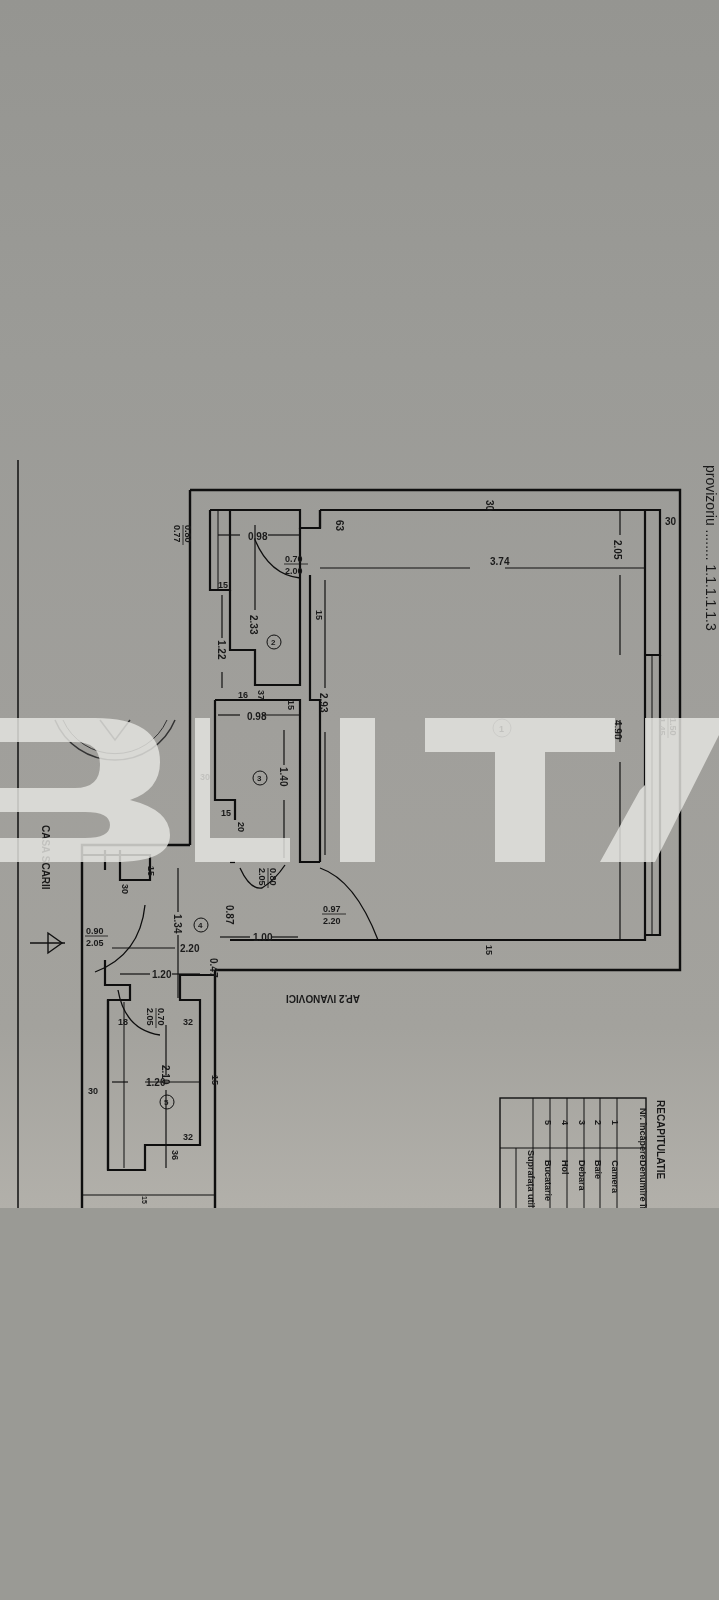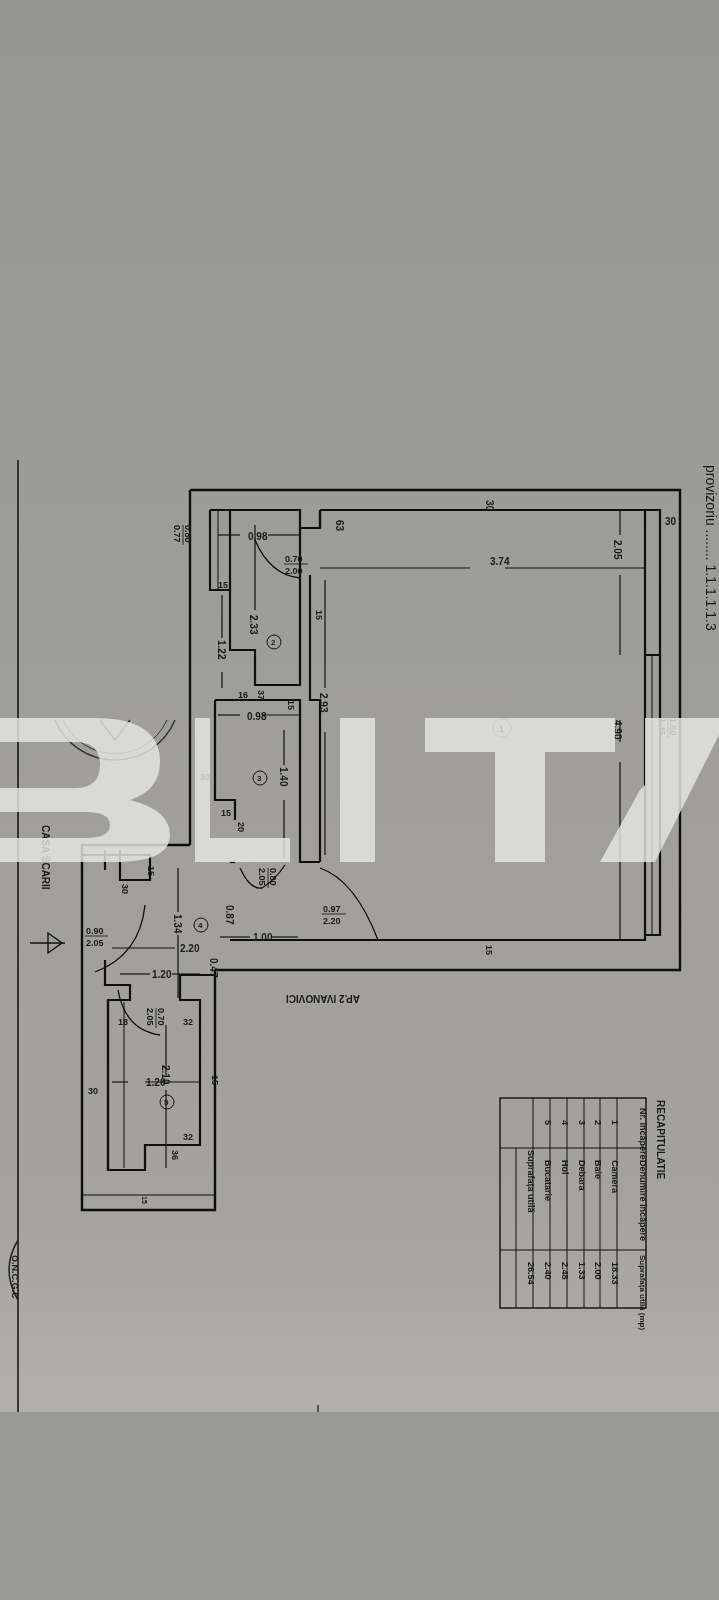--- a/index.html
+++ b/index.html
@@ -1,16 +1,16 @@
 <!DOCTYPE html>
 <html><head>
 <meta charset="utf-8">
 <style>
   html,body{margin:0;padding:0;background:#9a9a95;}
-  #stage{position:relative;width:719px;height:1412px;overflow:hidden;
+  #stage{position:relative;width:719px;height:1208px;overflow:hidden;
     background:linear-gradient(180deg,#959591 0%,#9b9b97 30%,#a09f9b 60%,#a3a29d 85%,#b2b0aa 100%);
     font-family:"Liberation Sans",sans-serif;}
   svg{position:absolute;left:0;top:0;}
   .t{font-family:"Liberation Sans",sans-serif;fill:#1a1a1a;font-weight:bold;}
   .wm{fill:#e6e6e2;opacity:0.82;}
 </style>
 </head>
 <body>
 
 <div id="stage">

